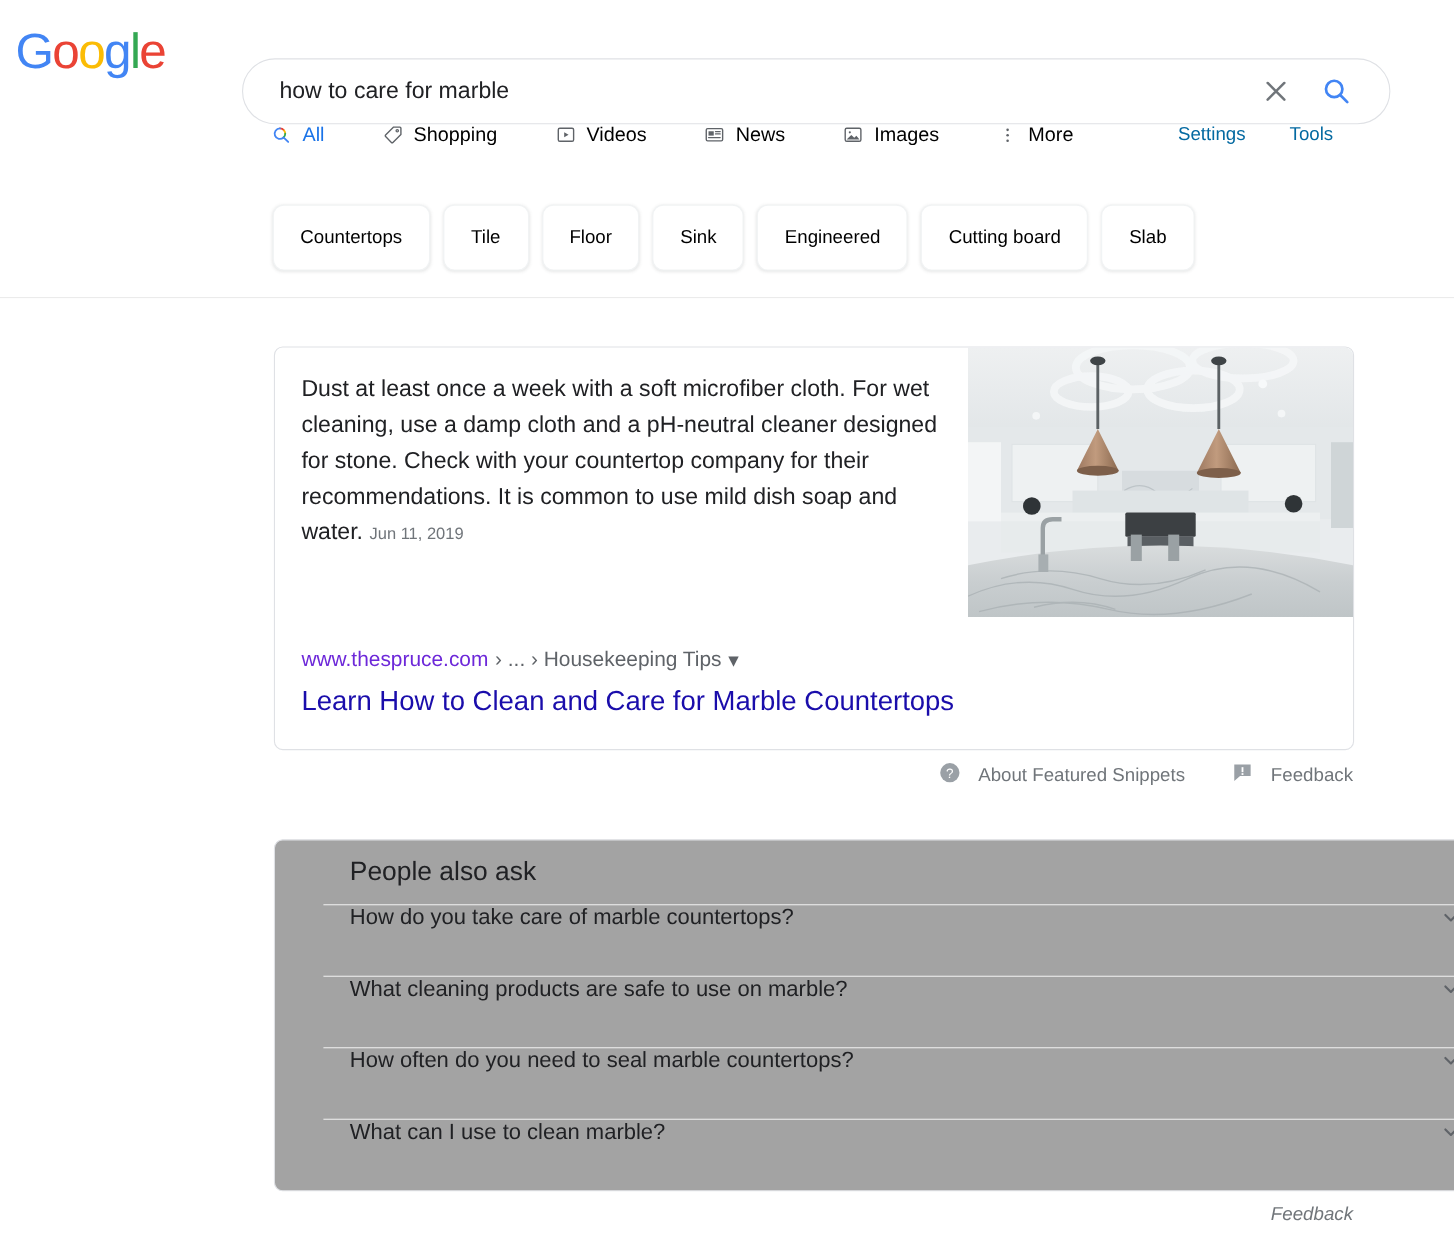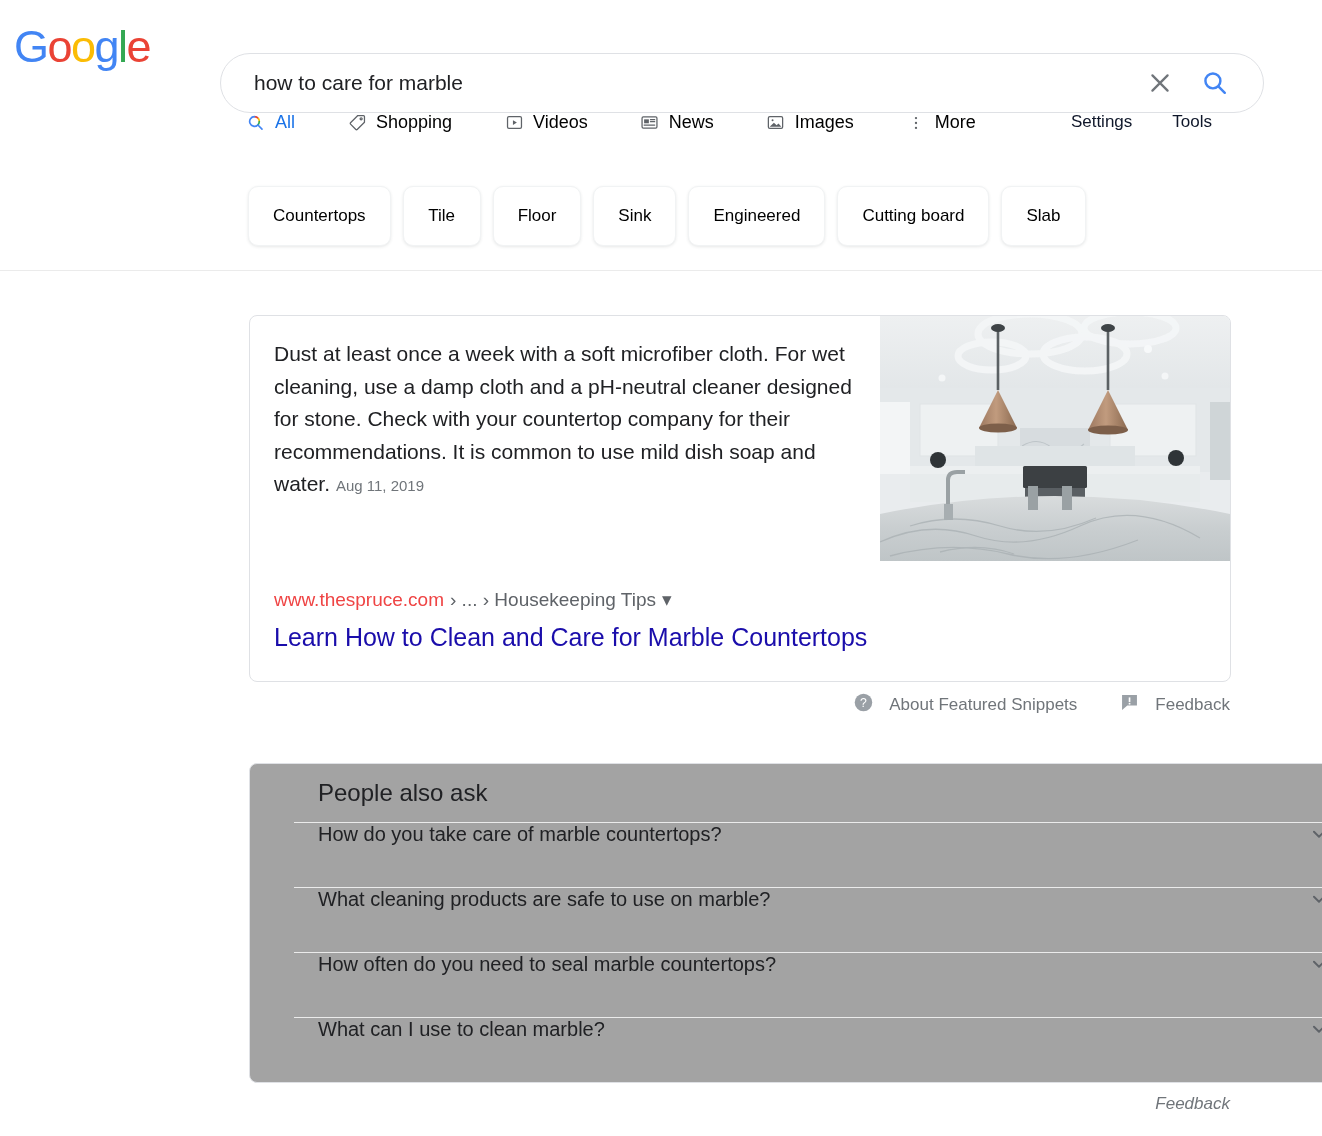--- a/index.html
+++ b/index.html
@@ -58,21 +58,21 @@
     display: flex; align-items: center; gap: 9px;
     font-size: 18px; color: #000000;
     cursor: pointer; padding-bottom: 2px;
     white-space: nowrap;
   }
   .tab.active { color: #1a73e8; }
   .tab .tab-ico { display: flex; align-items: center; justify-content: center; width: 20px; height: 20px; }
 
   .rightlinks { margin-left: auto; display: flex; gap: 40px; margin-right: 110px; }
   .rightlinks .rl {
-    font-size: 17px; color: #0f172a; cursor: pointer; white-space: nowrap;
+    font-size: 17px; color: #0369a1; cursor: pointer; white-space: nowrap;
   }
 
   .divider { position: absolute; left: 0; top: 270px; width: 1322px; height: 1px; background: #ebebeb; }
 
   
   .chips {
     position: absolute; left: 248px; top: 186px;
     display: flex; gap: 12px; align-items: center;
   }
   .chip {
@@ -108,21 +108,21 @@
     width: 350px; height: 245px;
     border-radius: 0 8px 0 0;
     overflow: hidden;
   }
 
   .snip-url {
     position: absolute; left: 24px; top: 272px;
     font-size: 19px; color: #202124;
     display: flex; align-items: center; gap: 6px;
   }
-  .snip-url .dom { color: #ef4444; }
+  .snip-url .dom { color: #6d28d9; }
   .snip-url .crumb { color: #5f6368; }
   .snip-title {
     position: absolute; left: 24px; top: 305px;
     font-size: 25px; color: #1a0dab;
     cursor: pointer; line-height: 32px;
   }
 
   
   .fsrow {
     position: absolute; right: 92px; top: 692px;
@@ -353,21 +353,21 @@
         <rect x="64" y="188" width="9" height="16" fill="#a7aeb1"></rect>
 
         <rect x="148" y="170" width="10" height="24" fill="#9aa1a4"></rect>
         <rect x="182" y="170" width="10" height="24" fill="#9aa1a4"></rect>
       </svg>
     </div>
 
     <div class="snippet-body">
       <div class="snippet-text">
         <span>Dust at least once a week with a soft microfiber cloth. For wet cleaning, use a damp cloth and a pH-neutral cleaner designed for stone. Check with your countertop company for their recommendations. It is common to use mild dish soap and water.</span>
-        <span class="snippet-date">Aug 11, 2019</span>
+        <span class="snippet-date">Jun 11, 2019</span>
       </div>
     </div>
 
     <div class="snip-url">
       <span class="dom">www.thespruce.com</span>
       <span class="crumb">› ... › Housekeeping Tips</span>
       <span class="crumb">▾</span>
     </div>
 
     <div class="snip-title">Learn How to Clean and Care for Marble Countertops</div>

